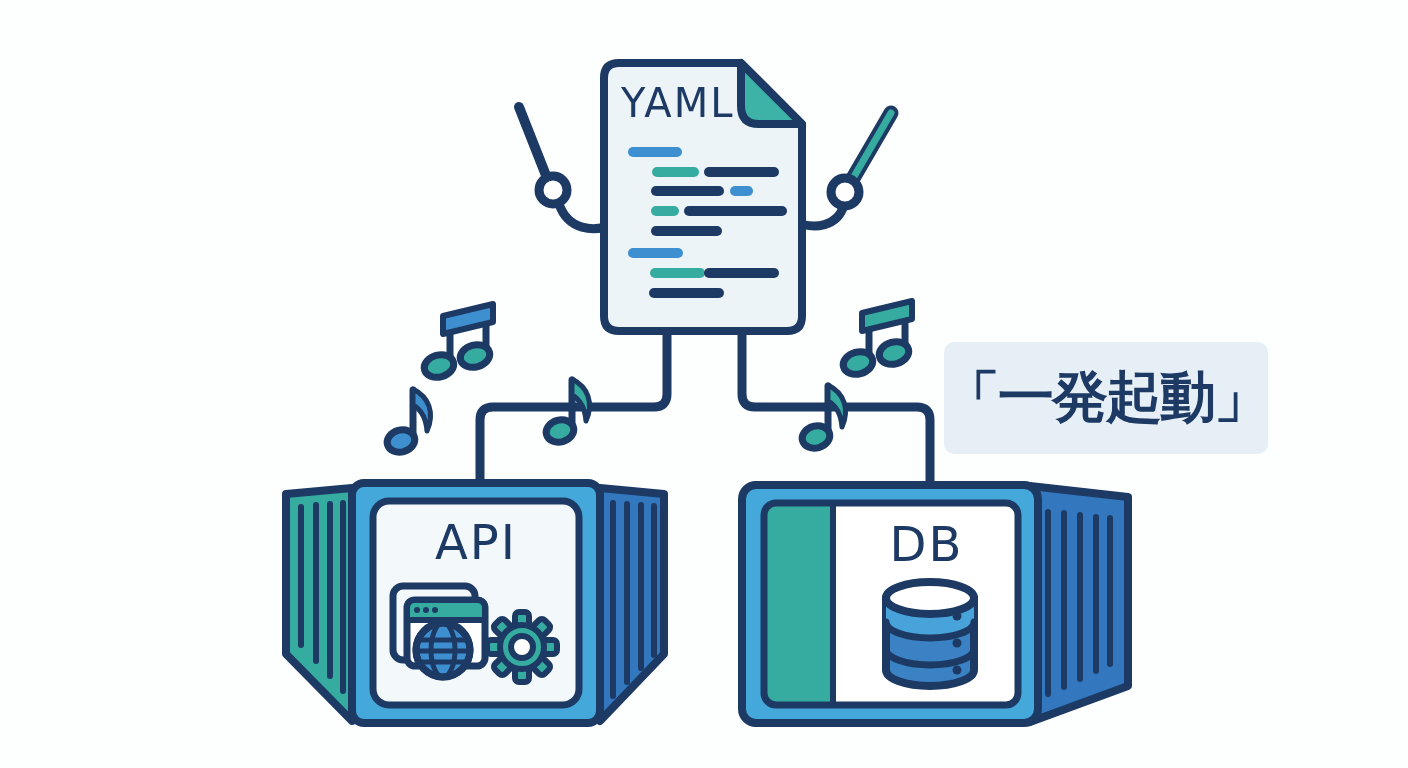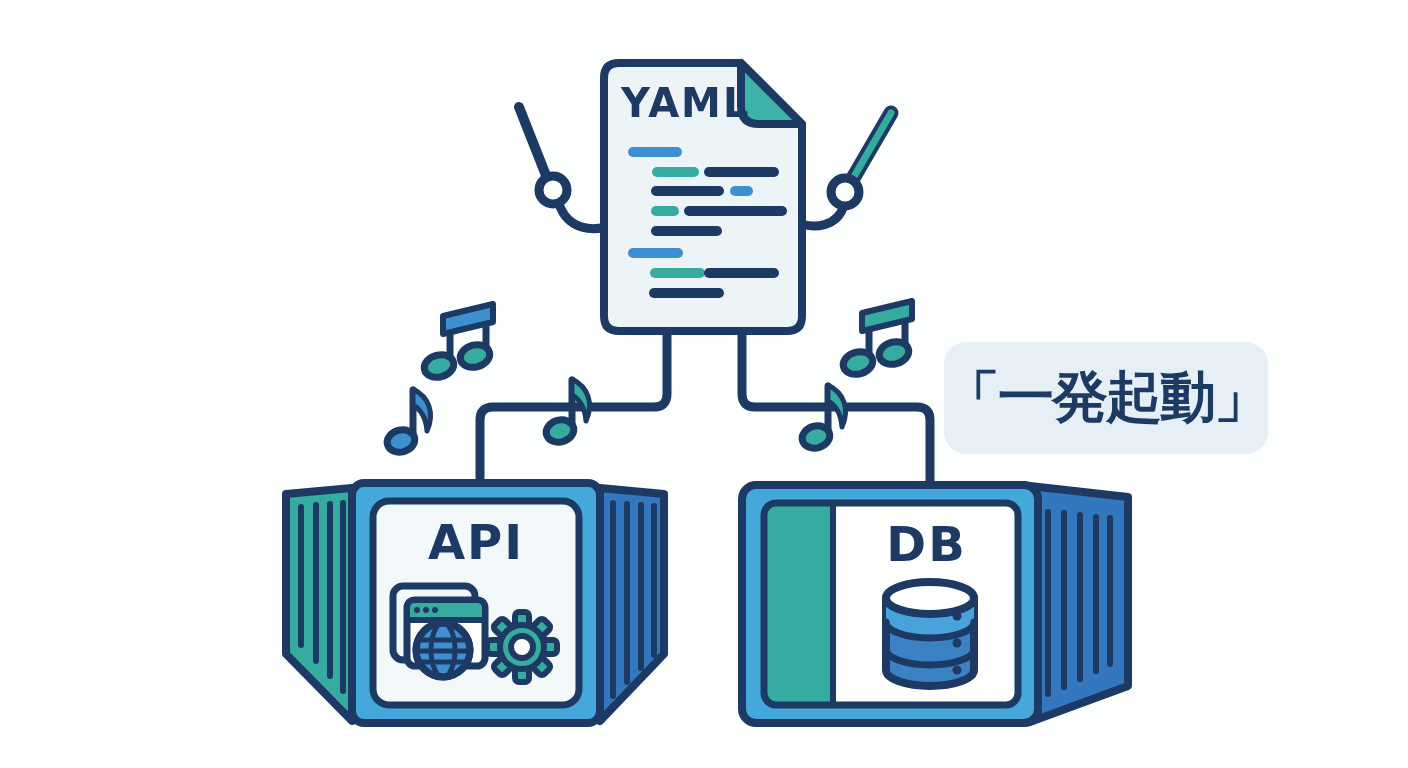--- a/index.html
+++ b/index.html
@@ -17,28 +17,28 @@
   
   .ln{stroke:var(--navy);stroke-linecap:round;fill:none;}
   .outline{stroke:var(--navy);stroke-linejoin:round;stroke-linecap:round;}
   .f-teal{fill:var(--teal);} .f-tealb{fill:var(--teal_bright);} .f-blue{fill:var(--blue);}
   .f-lblue{fill:var(--light_blue);} .f-sblue{fill:var(--side_blue);} .f-doc{fill:var(--doc_bg);}
   .f-card{fill:var(--card_bg);} .f-white{fill:#ffffff;} .f-navy{fill:var(--navy);} .f-none{fill:none;}
   .f-dbband{fill:var(--db_band);} .f-dbbandtop{fill:var(--db_band_top);}
   .cl-blue{stroke:var(--blue);stroke-linecap:round;} .cl-teal{stroke:var(--teal);stroke-linecap:round;}
   .cl-navy{stroke:var(--navy);stroke-linecap:round;}
   
-  .txt{position:absolute;color:var(--navy);font-weight:bold;white-space:nowrap;}
+  .txt{position:absolute;color:var(--navy);font-weight:normal;white-space:nowrap;}
   .yaml-label{left:621px;top:80px;font-size:40px;letter-spacing:2px;}
   .compose-label{left:816px;top:52px;font-size:45px;letter-spacing:1px;}
   .api-label{left:373px;top:514px;width:206px;text-align:center;font-size:48px;letter-spacing:2px;}
   .db-label{left:833px;top:516px;width:187px;text-align:center;font-size:48px;letter-spacing:2px;}
   .badge{
     position:absolute;left:944px;top:342px;width:324px;height:112px;
-    background:var(--badge_bg);border-radius:22px;
+    background:var(--badge_bg);border-radius:10px;
     display:flex;align-items:center;justify-content:center;
     color:var(--navy);font-weight:bold;font-size:56px;letter-spacing:-2px;
   }
 </style>
 </head>
 <body>
 
 <div class="canvas">
 
   <svg class="art" width="1408" height="768" viewBox="0 0 1408 768">

